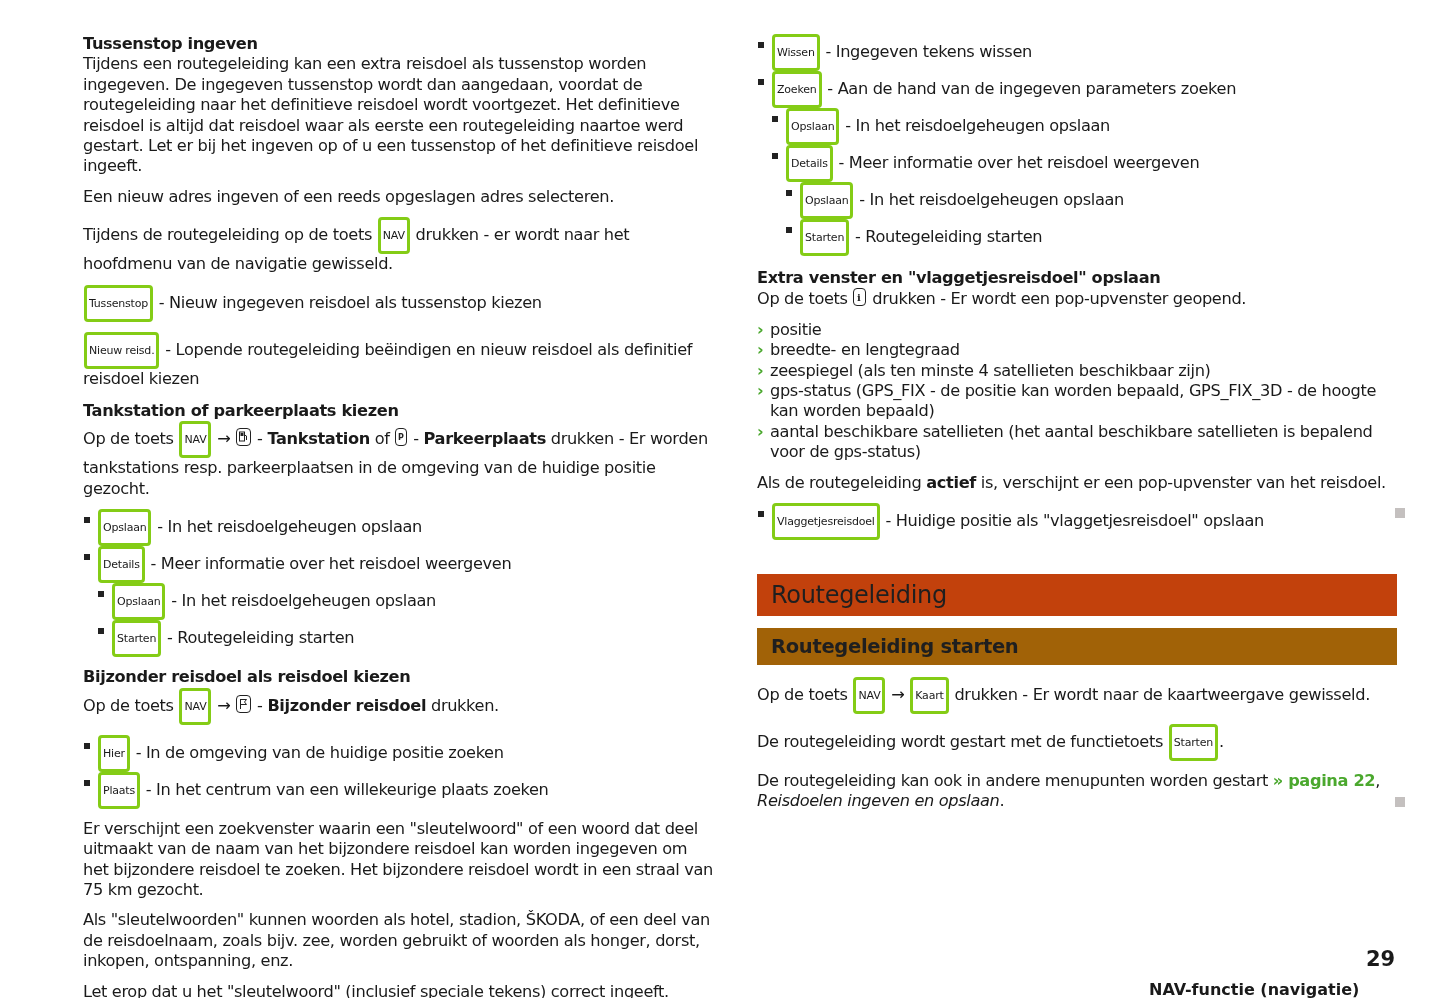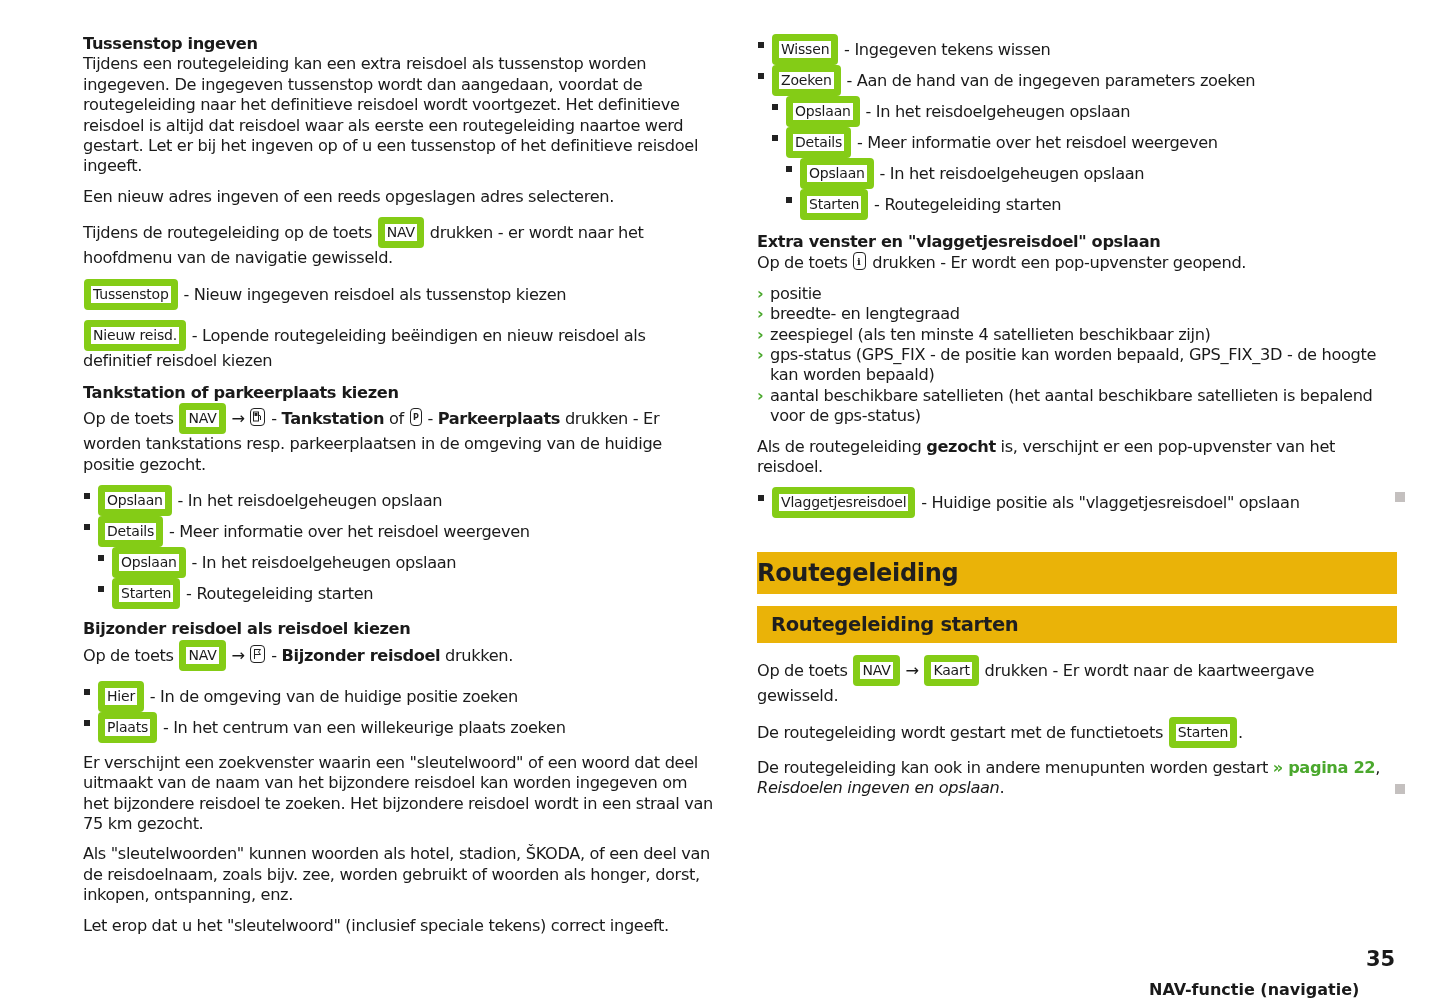--- a/index.html
+++ b/index.html
@@ -7,46 +7,46 @@
     width: 1445px; height: 998px; position: relative; overflow: hidden;
     font-family: "DejaVu Sans", "Liberation Sans", sans-serif;
     color: #1a1a1a;
   }
   .col { position: absolute; top: 34px; font-size: 16.2px; line-height: 20.4px; letter-spacing: -0.35px; }
   .col-left { left: 83px; width: 630px; }
   .col-right { left: 757px; width: 640px; }
   p { margin: 0 0 10px 0; }
   .h { font-weight: bold; margin: 0; }
   .key {
-    display: inline-block; border: 7px solid #84cc16; border-radius: 4px;
-    font-size: 14px; line-height: 15px; padding: 1px 2px; margin: 0 1px;
+    display: inline-block; border: 3px solid #84cc16; border-radius: 4px;
+    font-size: 11px; line-height: 15px; padding: 8px 2px; margin: 0 1px;
     vertical-align: 1px; letter-spacing: -0.2px;
   }
   .iconkey {
     display: inline-block; width: 13px; height: 16px; border: 1px solid #222; border-radius: 4px;
     vertical-align: -2px; margin: 0 1px; position: relative;
   }
   .iconkey svg { position: absolute; left: 1px; top: 2px; }
   ul.sq { list-style: none; margin: 0 0 10px 0; padding: 0; }
   ul.sq li { position: relative; padding-left: 14px; }
   ul.sq li::before {
     content: ""; position: absolute; left: 1px; top: 8px; width: 6px; height: 6px; background: #222;
   }
   ul.sq li.l2 { margin-left: 14px; }
   ul.sq li.l3 { margin-left: 28px; }
   ul.arrow { list-style: none; margin: 0 0 10px 0; padding: 0; }
   ul.arrow li { position: relative; padding-left: 13px; }
   .chev { position: absolute; left: 0; top: 0; color: #4ba82e; font-weight: bold; }
   .endmark { position: absolute; right: -8px; width: 10px; height: 10px; background: #c4c0bf; }
   .sec-green {
-    background: #eab308; height: 42px; margin-top: 34px; position: relative;
-    font-size: 24px; font-weight: bold; color: #1f1f1f; line-height: 42px; letter-spacing: -0.3px;
+    background: #c2410c; height: 42px; margin-top: 34px; position: relative;
+    font-size: 24px; font-weight: normal; color: #1f1f1f; line-height: 42px; padding-left: 14px; letter-spacing: -0.3px;
   }
   .sec-gray {
-    background: #eab308; height: 37px; margin-top: 12px;
+    background: #a16207; height: 37px; margin-top: 12px;
     font-size: 19.5px; font-weight: bold; color: #1f1f1f; line-height: 37px; padding-left: 14px; letter-spacing: -0.3px;
   }
   .link { color: #4ba82e; font-weight: bold; }
   .footer-title { position: absolute; left: 1149px; top: 980px; font-size: 16px; font-weight: bold; color: #1a1a1a; }
   .footer-page { position: absolute; left: 1366px; top: 947px; font-size: 21px; font-weight: bold; color: #1a1a1a; }
 </style>
 </head>
 <body>
 
 <div class="col col-left">
@@ -144,21 +144,21 @@
   </p>
   <ul class="arrow">
     <li><span class="chev">›</span><span>positie</span></li>
     <li><span class="chev">›</span><span>breedte- en lengtegraad</span></li>
     <li><span class="chev">›</span><span>zeespiegel (als ten minste 4 satellieten beschikbaar zijn)</span></li>
     <li><span class="chev">›</span><span>gps-status (GPS_FIX - de positie kan worden bepaald, GPS_FIX_3D - de hoogte kan worden bepaald)</span></li>
     <li><span class="chev">›</span><span>aantal beschikbare satellieten (het aantal beschikbare satellieten is bepalend voor de gps-status)</span></li>
   </ul>
   <p>
     <span>Als de routegeleiding</span>
-    <b>gezocht</b>
+    <b>actief</b>
     <span>is, verschijnt er een pop-upvenster van het reisdoel.</span>
   </p>
   <ul class="sq" style="position:relative">
     <li>
       <span class="key">Vlaggetjesreisdoel</span>
       <span>- Huidige positie als "vlaggetjesreisdoel" opslaan</span>
       <span class="endmark" style="top:5px"></span>
     </li>
   </ul>
 
@@ -180,13 +180,13 @@
     <p style="position:relative">
       <span>De routegeleiding kan ook in andere menupunten worden gestart</span>
       <span class="link">» pagina 22</span><span>,</span>
       <i>Reisdoelen ingeven en opslaan</i><span>.</span>
       <span class="endmark" style="top:26px"></span>
     </p>
   </div>
 </div>
 
 <div class="footer-title">NAV-functie (navigatie)</div>
-<div class="footer-page">35</div>
+<div class="footer-page">29</div>
 
 </body></html>

